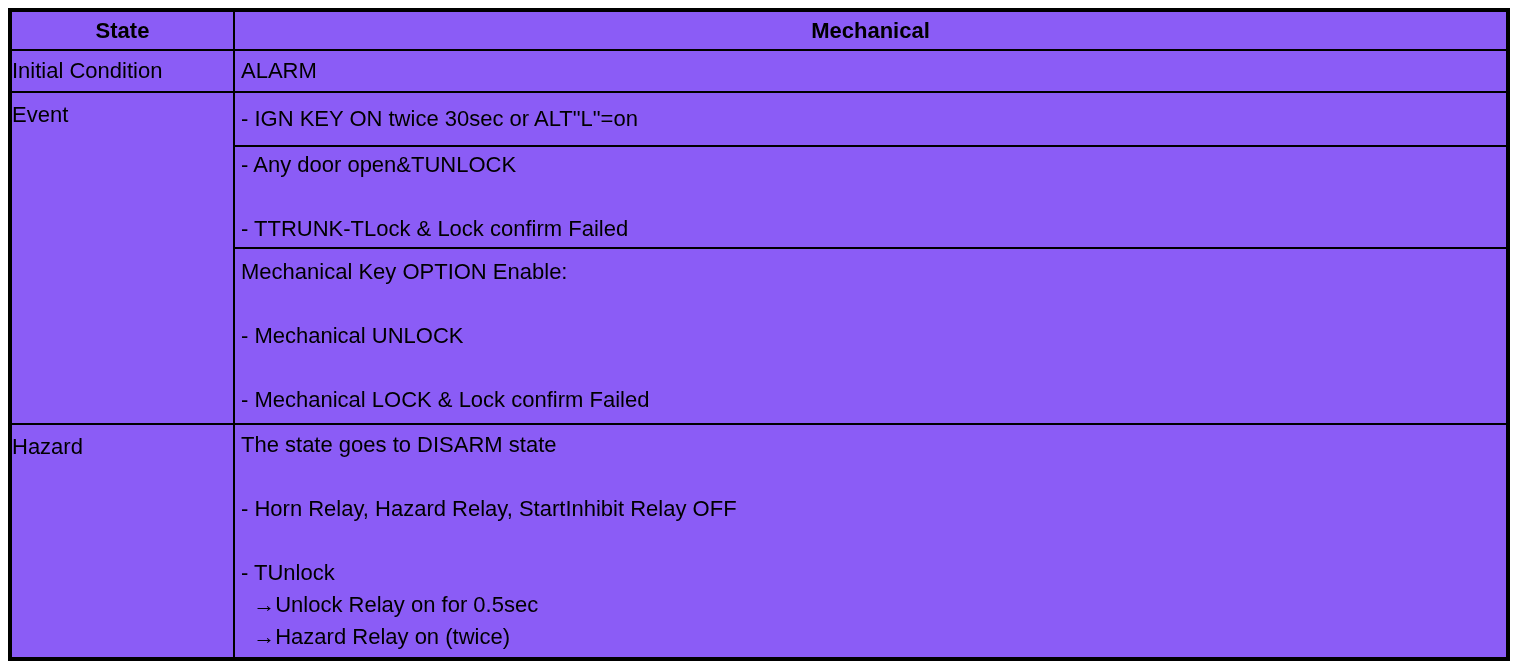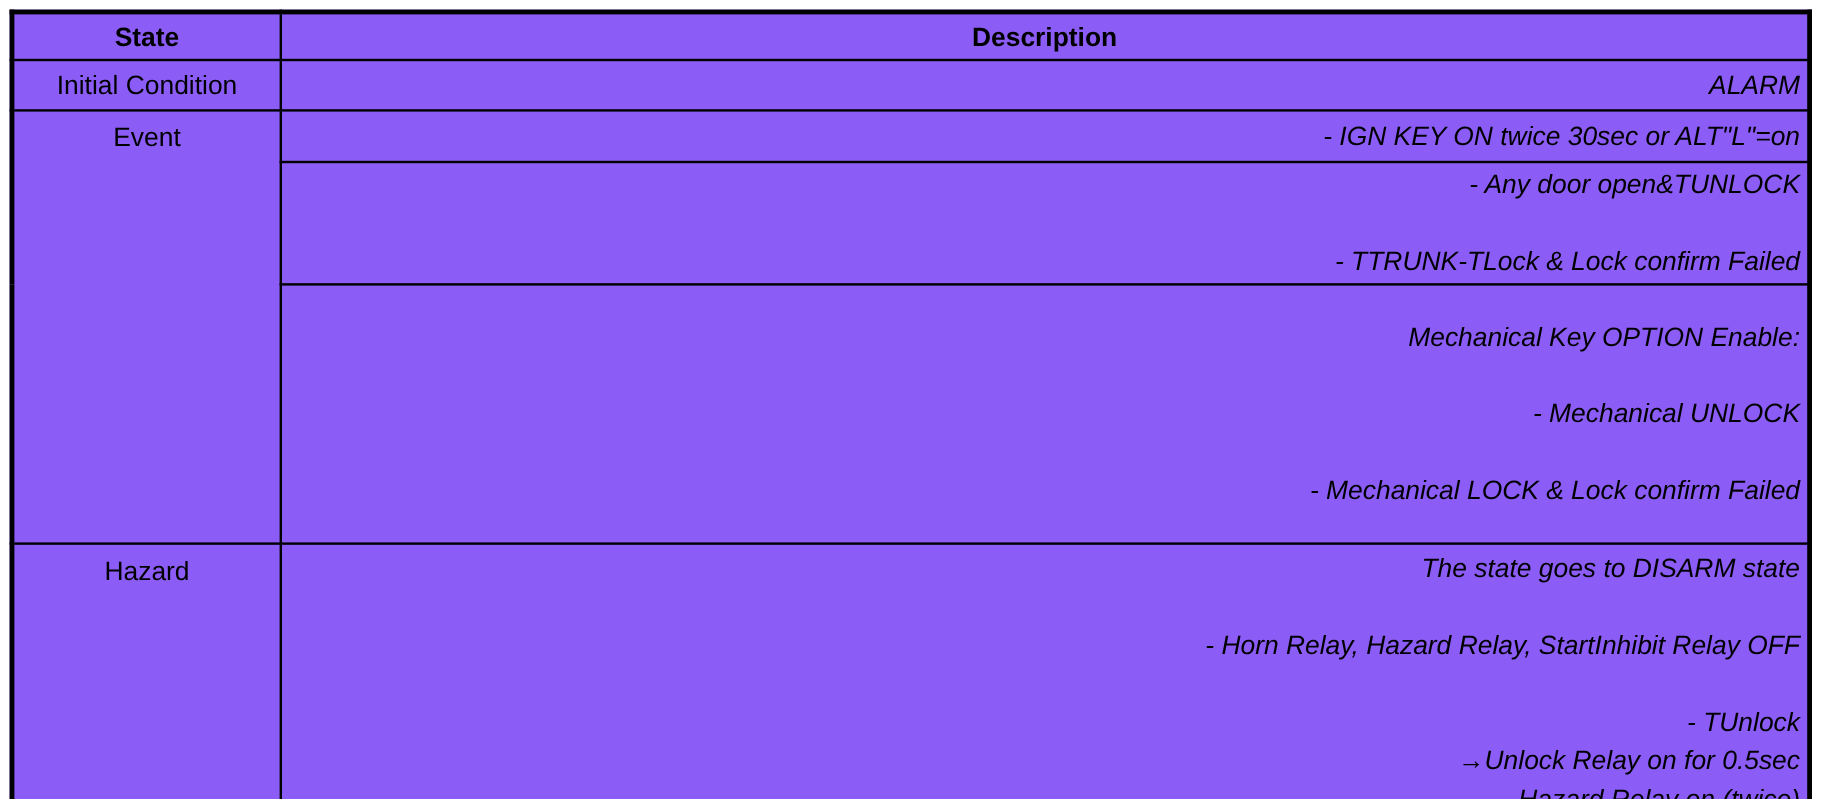--- a/index.html
+++ b/index.html
@@ -28,53 +28,51 @@
     line-height: 32px;
     overflow: hidden;
   }
   .state-table th {
     font-weight: bold;
     text-align: center;
     vertical-align: middle;
   }
   .r-header   { height: 40px; }
   .r-initial  { height: 42px; }
-  .r-event-1  { height: 43px; }
+  .r-event-1  { height: 54px; }
   .r-event-2  { height: 102px; }
-  .r-event-3  { height: 216px; }
+  .r-event-3  { height: 176px; }
   .r-action   { height: 235px; }
   .state-cell {
-    text-align: center;
     vertical-align: middle;
   }
   .state-cell.top {
     vertical-align: top;
     padding-top: 6px;
   }
   .desc-cell {
-    text-align: right;
+    text-align: left;
     vertical-align: middle;
     padding-left: 6px;
     padding-right: 6px;
     white-space: pre-wrap;
-    font-style: italic;
   }
 </style>
 </head>
 <body>
 
 <table class="state-table">
   <colgroup>
     <col class="col-state">
     <col class="col-desc">
   </colgroup>
   <thead>
     <tr class="r-header">
       <th>State</th>
-      <th>Description</th>
+      <th>Mechanical</th>
     </tr>
   </thead>
   <tbody>
     <tr class="r-initial">
       <td class="state-cell">Initial Condition</td>
       <td class="desc-cell">ALARM</td>
     </tr>
     <tr class="r-event-1">
       <td class="state-cell top" rowspan="3">Event</td>
       <td class="desc-cell">- IGN KEY ON twice 30sec or ALT"L"=on</td>

